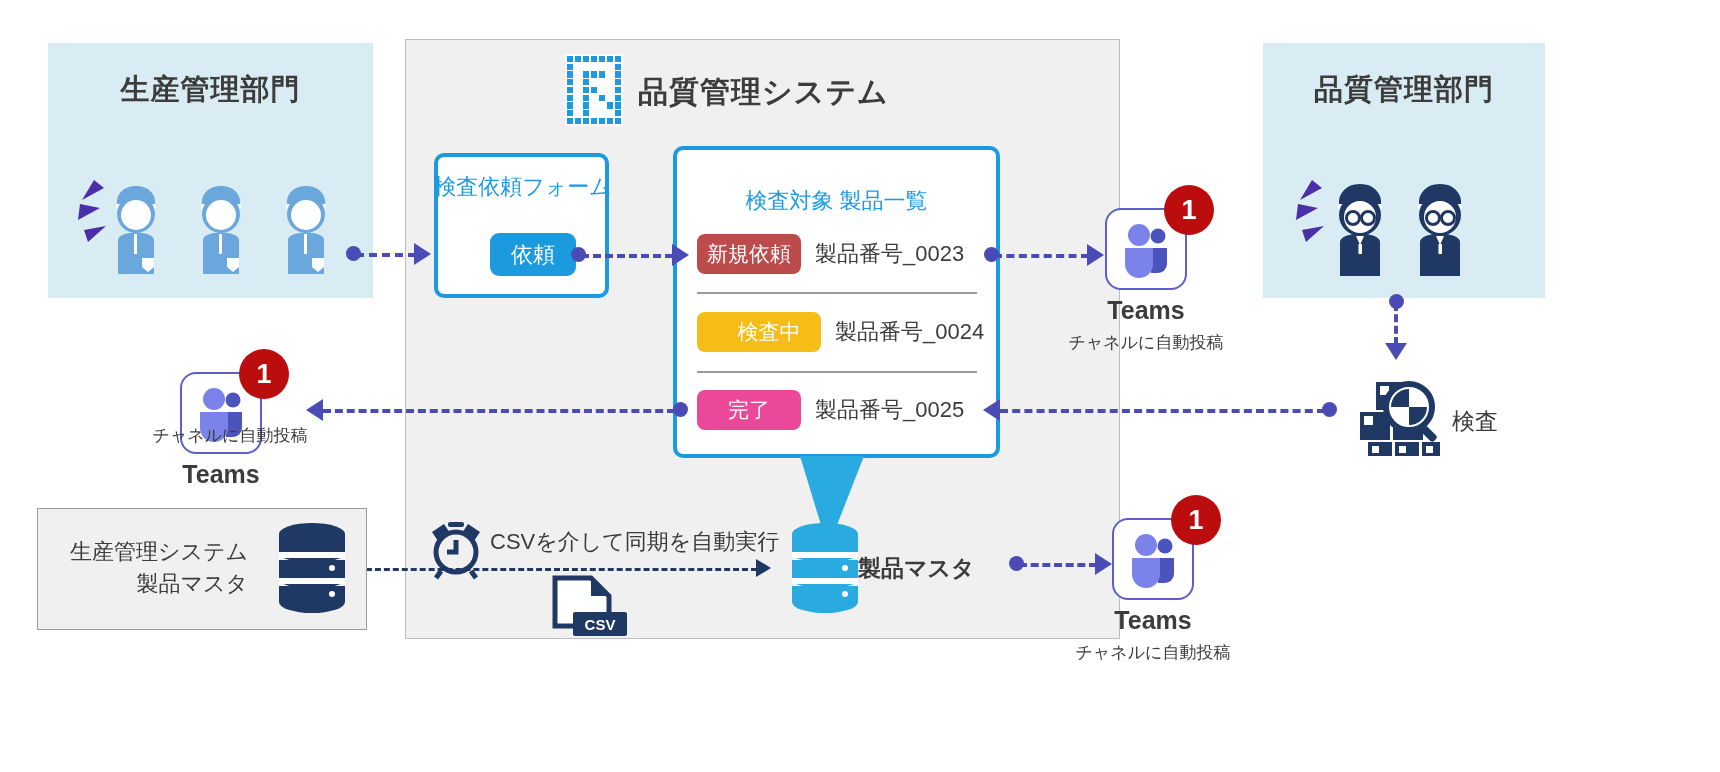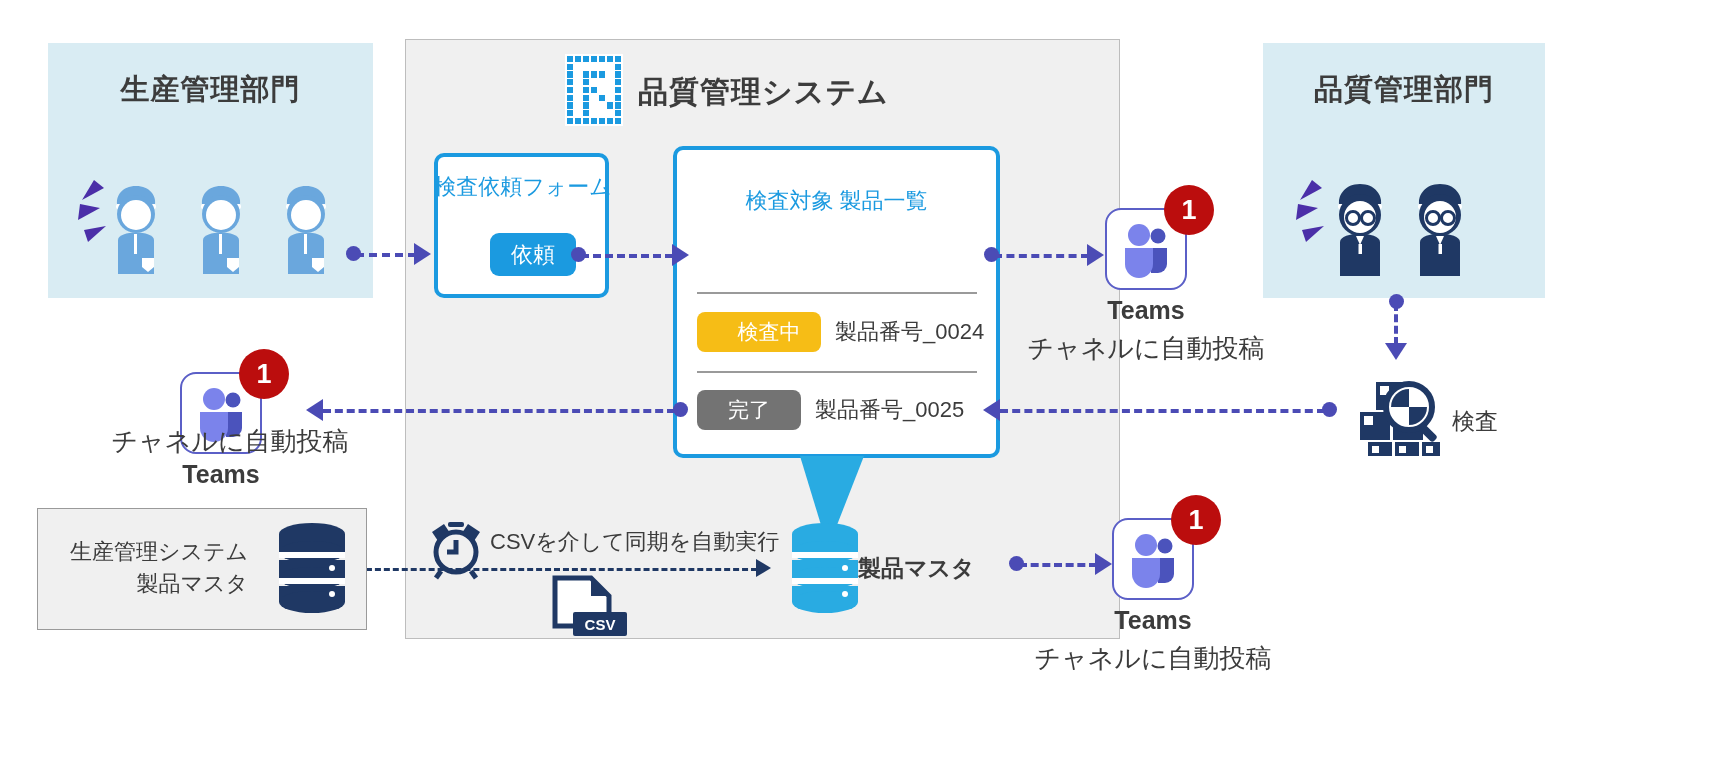--- a/index.html
+++ b/index.html
@@ -171,21 +171,21 @@
     width:160px;
     text-align:center;
     font-size:25px;
     font-weight:bold;
     color:#3c3c3c;
   }
   .teams-sub{
     position:absolute;
     width:300px;
     text-align:center;
-    font-size:26px;
+    font-size:17px;
     color:#3c3c3c;
     white-space:nowrap;
   }
   .nbadge{
     position:absolute;
     width:50px;height:50px;
     border-radius:50%;
     background:#bb0d0d;
     color:#ffffff;
     font-size:27px;
@@ -345,30 +345,34 @@
 
   <div class="sys-title" style="left:638px;top:72px;">品質管理システム</div>
 
   <div class="card" style="left:434px;top:153px;width:175px;height:145px;"></div>
   <div class="card-title" style="left:428px;width:190px;top:172px;">検査依頼フォーム</div>
   <div class="req-btn" style="left:490px;top:233px;width:86px;height:43px;">依頼</div>
 
   <div class="card" style="left:673px;top:146px;width:327px;height:312px;"></div>
   <div class="card-title" style="left:673px;width:327px;top:186px;">検査対象 製品一覧</div>
 
+  <div class="prow" style="left:697px;top:234px;">
+    <div class="badge" style="background:#bc4b4b;">新規依頼</div>
+    <div class="pname">製品番号_0023</div>
+  </div>
   <div class="rowdivider" style="left:697px;top:292px;width:280px;"></div>
 
   <div class="prow" style="left:697px;top:312px;">
     <div class="badge" style="background:#f6bd16;padding-left:20px;">検査中</div>
     <div class="pname">製品番号_0024</div>
   </div>
   <div class="rowdivider" style="left:697px;top:371px;width:280px;"></div>
 
   <div class="prow" style="left:697px;top:390px;">
-    <div class="badge" style="background:#737373;">完了</div>
+    <div class="badge" style="background:#ec4899;">完了</div>
     <div class="pname">製品番号_0025</div>
   </div>
 
   <svg class="abs" style="left:800px;top:456px;" width="120" height="92" viewBox="0 0 120 92">
     <polygon points="0,0 64,0 28,92" fill="#29abe2"></polygon>
   </svg>
 
   <div class="dept-panel abs" style="left:1263px;top:43px;width:282px;height:255px;"></div>
   <div class="dept-title" style="left:1263px;width:282px;top:70px;">品質管理部門</div>
 

